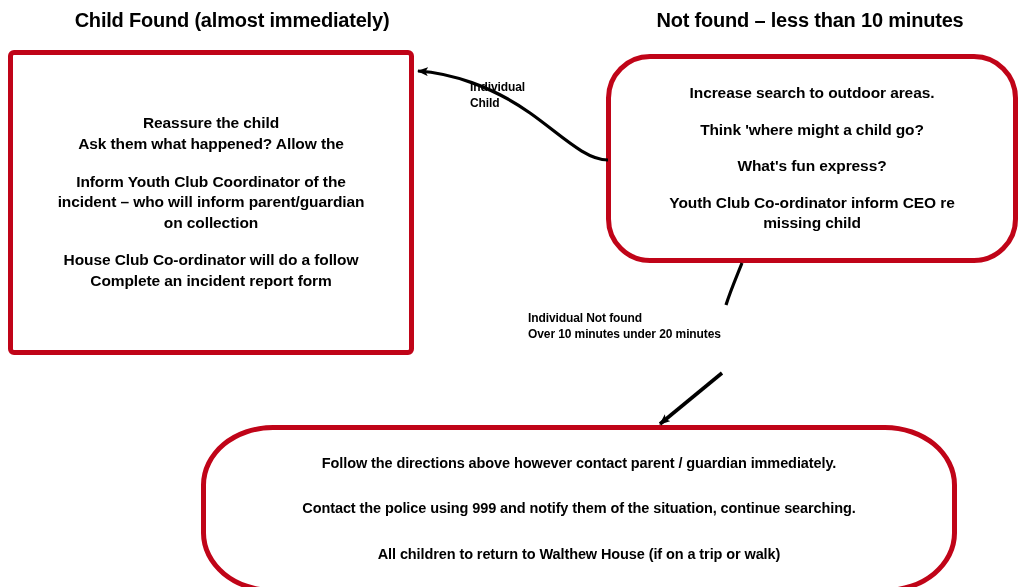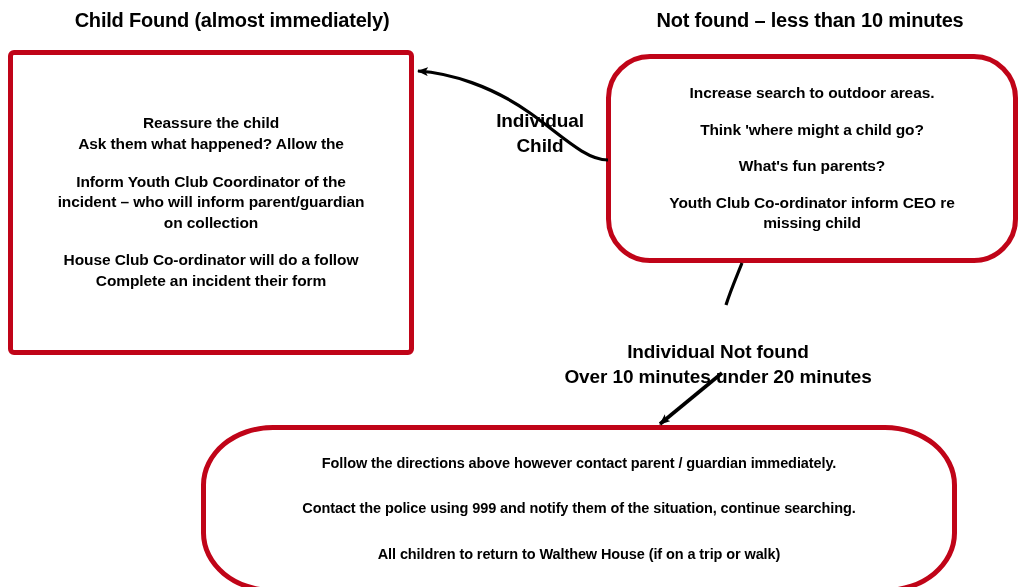--- a/index.html
+++ b/index.html
@@ -79,26 +79,24 @@
   #node-right p { font-size: 15.5px; }
   #node-bottom p{ font-size: 14.5px; }
 
   .para-gap-left  { height: 17px; }
   .para-gap-right { height: 16px; }
   .para-gap-bot   { height: 26px; }
 
   .edge-label {
     position: absolute;
     font-weight: bold;
-    font-size: 19px;
+    font-size: 12px;
     line-height: 1.33;
-    text-align: center;
     white-space: nowrap;
     letter-spacing: -0.1px;
-    margin-top: 28px;
   }
   #label-individual-found { left: 470px; top: 80px; width: 140px; }
   #label-individual-not-found { left: 528px; top: 311px; width: 380px; }
 </style>
 </head>
 <body>
 
 <div id="canvas">
 
   <div class="heading" id="heading-left">Child Found (almost immediately)</div>
@@ -107,29 +105,29 @@
 
   <div class="node" id="node-left">
     <p>Reassure the child</p>
     <p>Ask them what happened? Allow the</p>
     <div class="para-gap-left"></div>
     <p>Inform Youth Club Coordinator of the</p>
     <p>incident – who will inform parent/guardian</p>
     <p>on collection</p>
     <div class="para-gap-left"></div>
     <p>House Club Co-ordinator will do a follow</p>
-    <p>Complete an incident their form</p>
+    <p>Complete an incident report form</p>
   </div>
 
   <div class="node" id="node-right">
     <p>Increase search to outdoor areas.</p>
     <div class="para-gap-right"></div>
     <p>Think 'where might a child go?</p>
     <div class="para-gap-right"></div>
-    <p>What's fun parents?</p>
+    <p>What's fun express?</p>
     <div class="para-gap-right"></div>
     <p>Youth Club Co-ordinator inform CEO re</p>
     <p>missing child</p>
   </div>
 
   <div class="node" id="node-bottom">
     <p>Follow the directions above however contact parent / guardian immediately.</p>
     <div class="para-gap-bot"></div>
     <p>Contact the police using 999 and notify them of the situation, continue searching.</p>
     <div class="para-gap-bot"></div>

